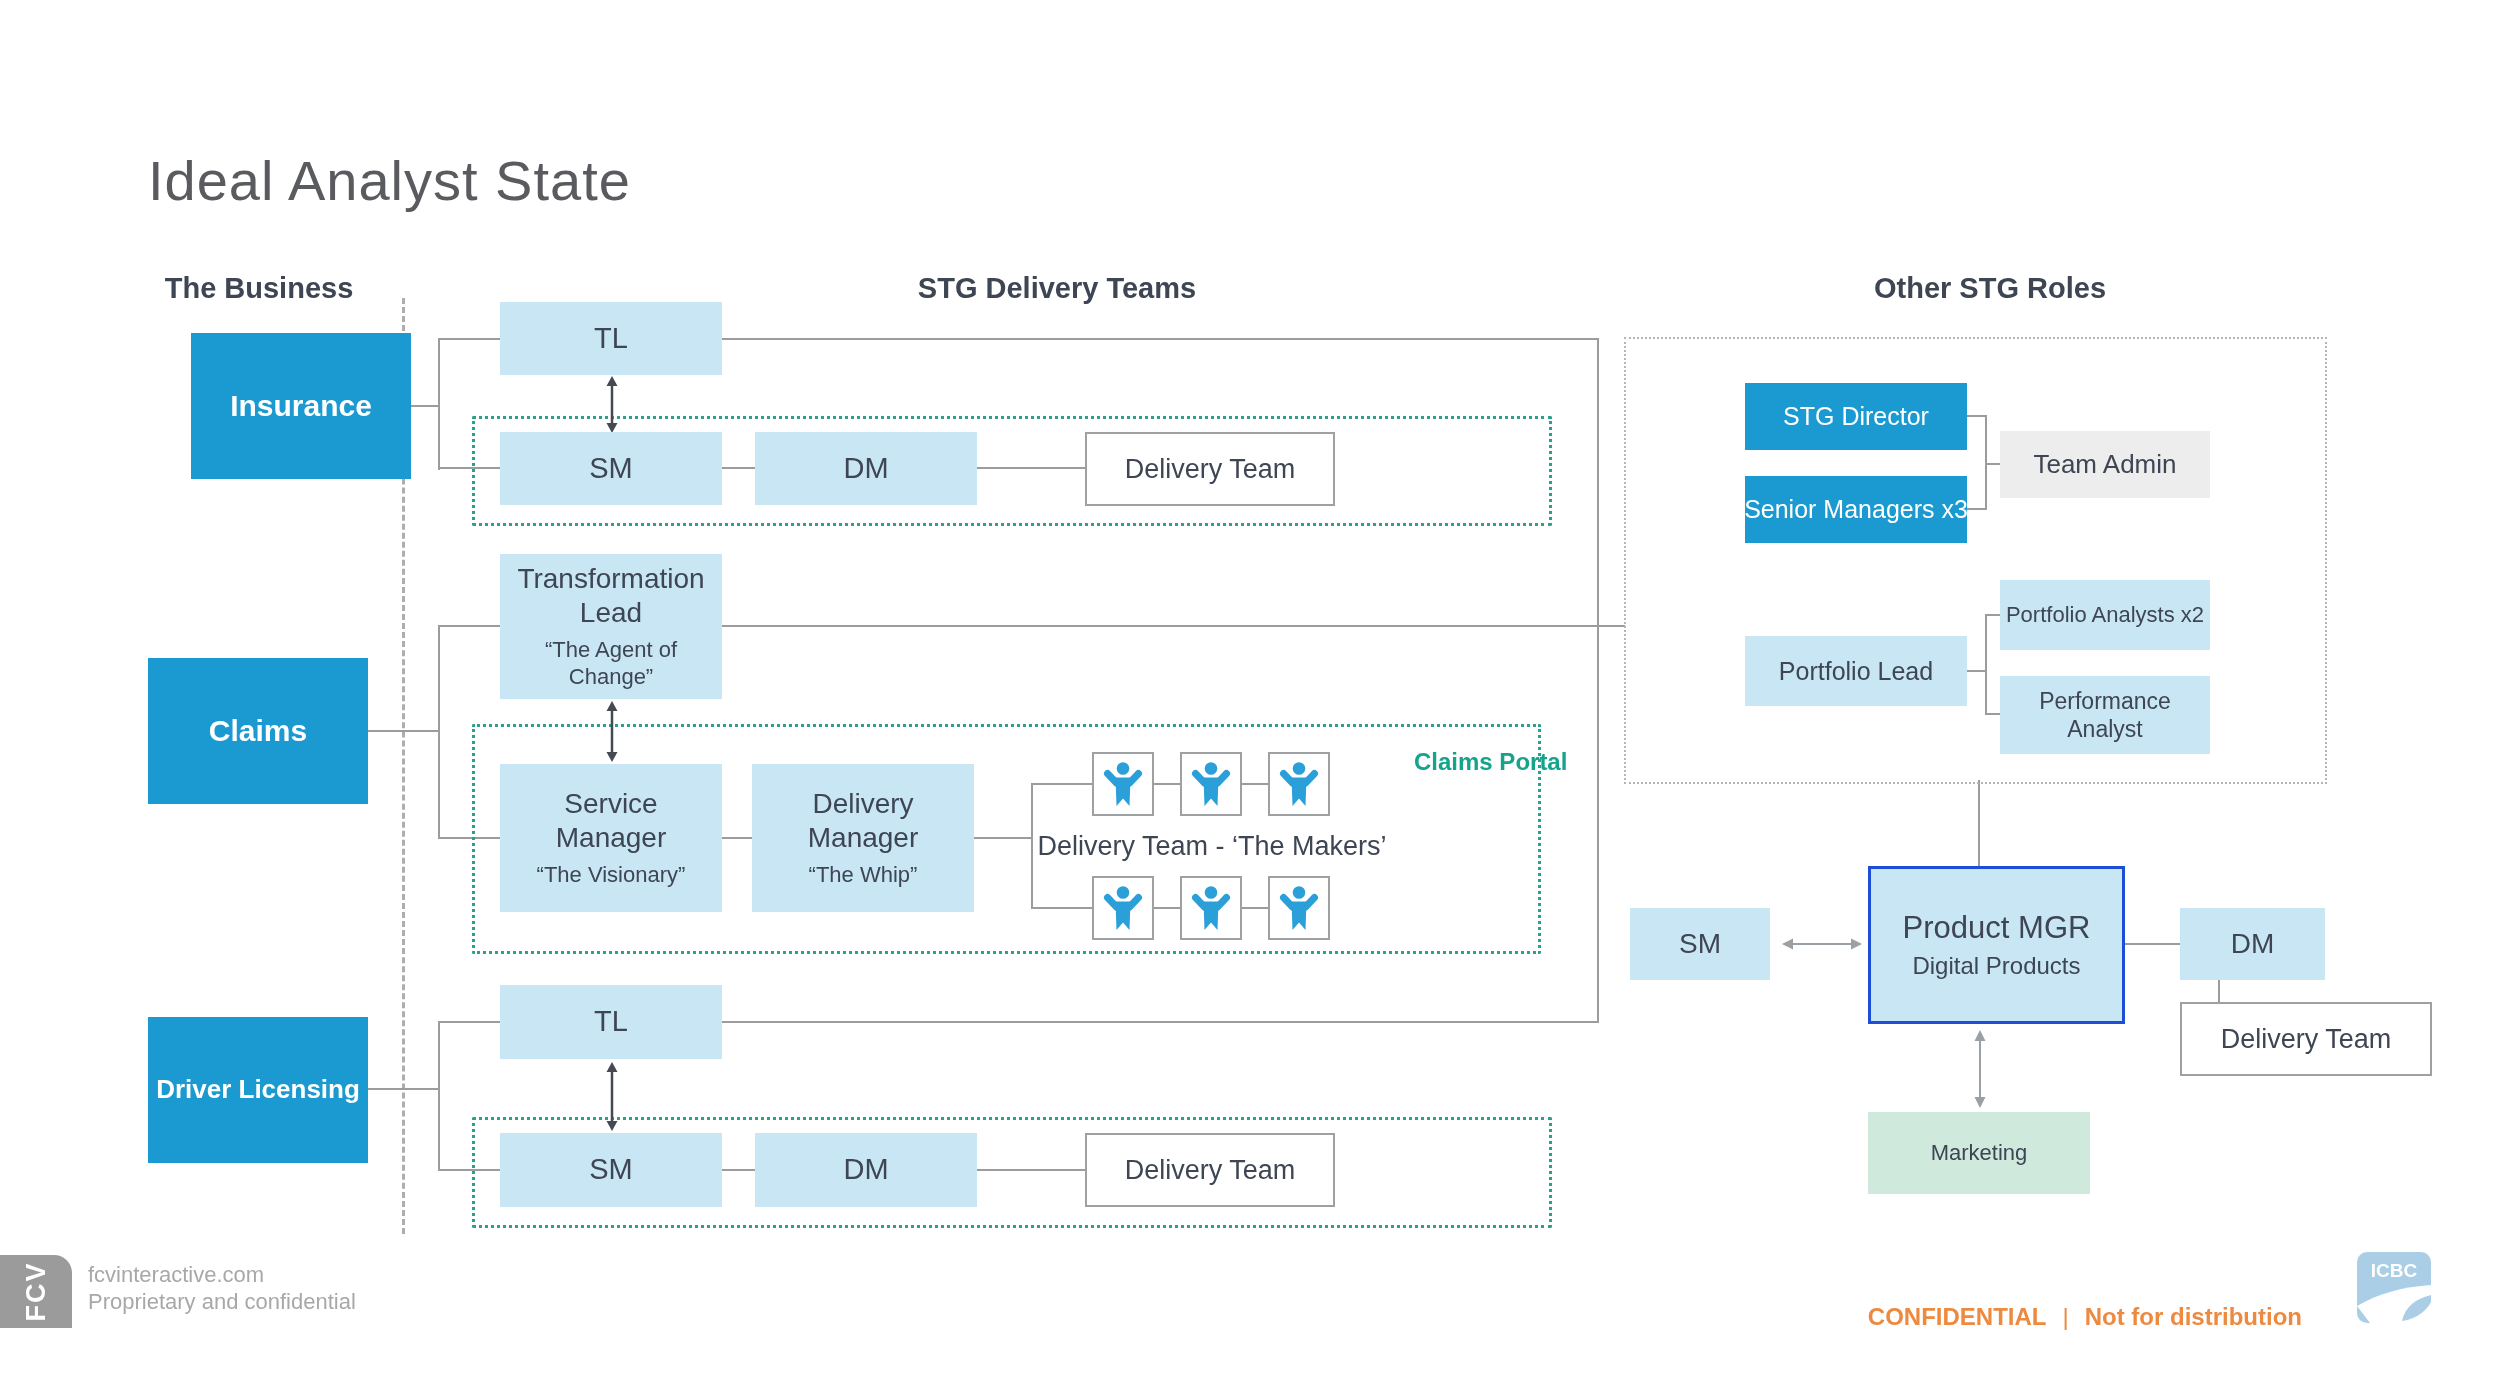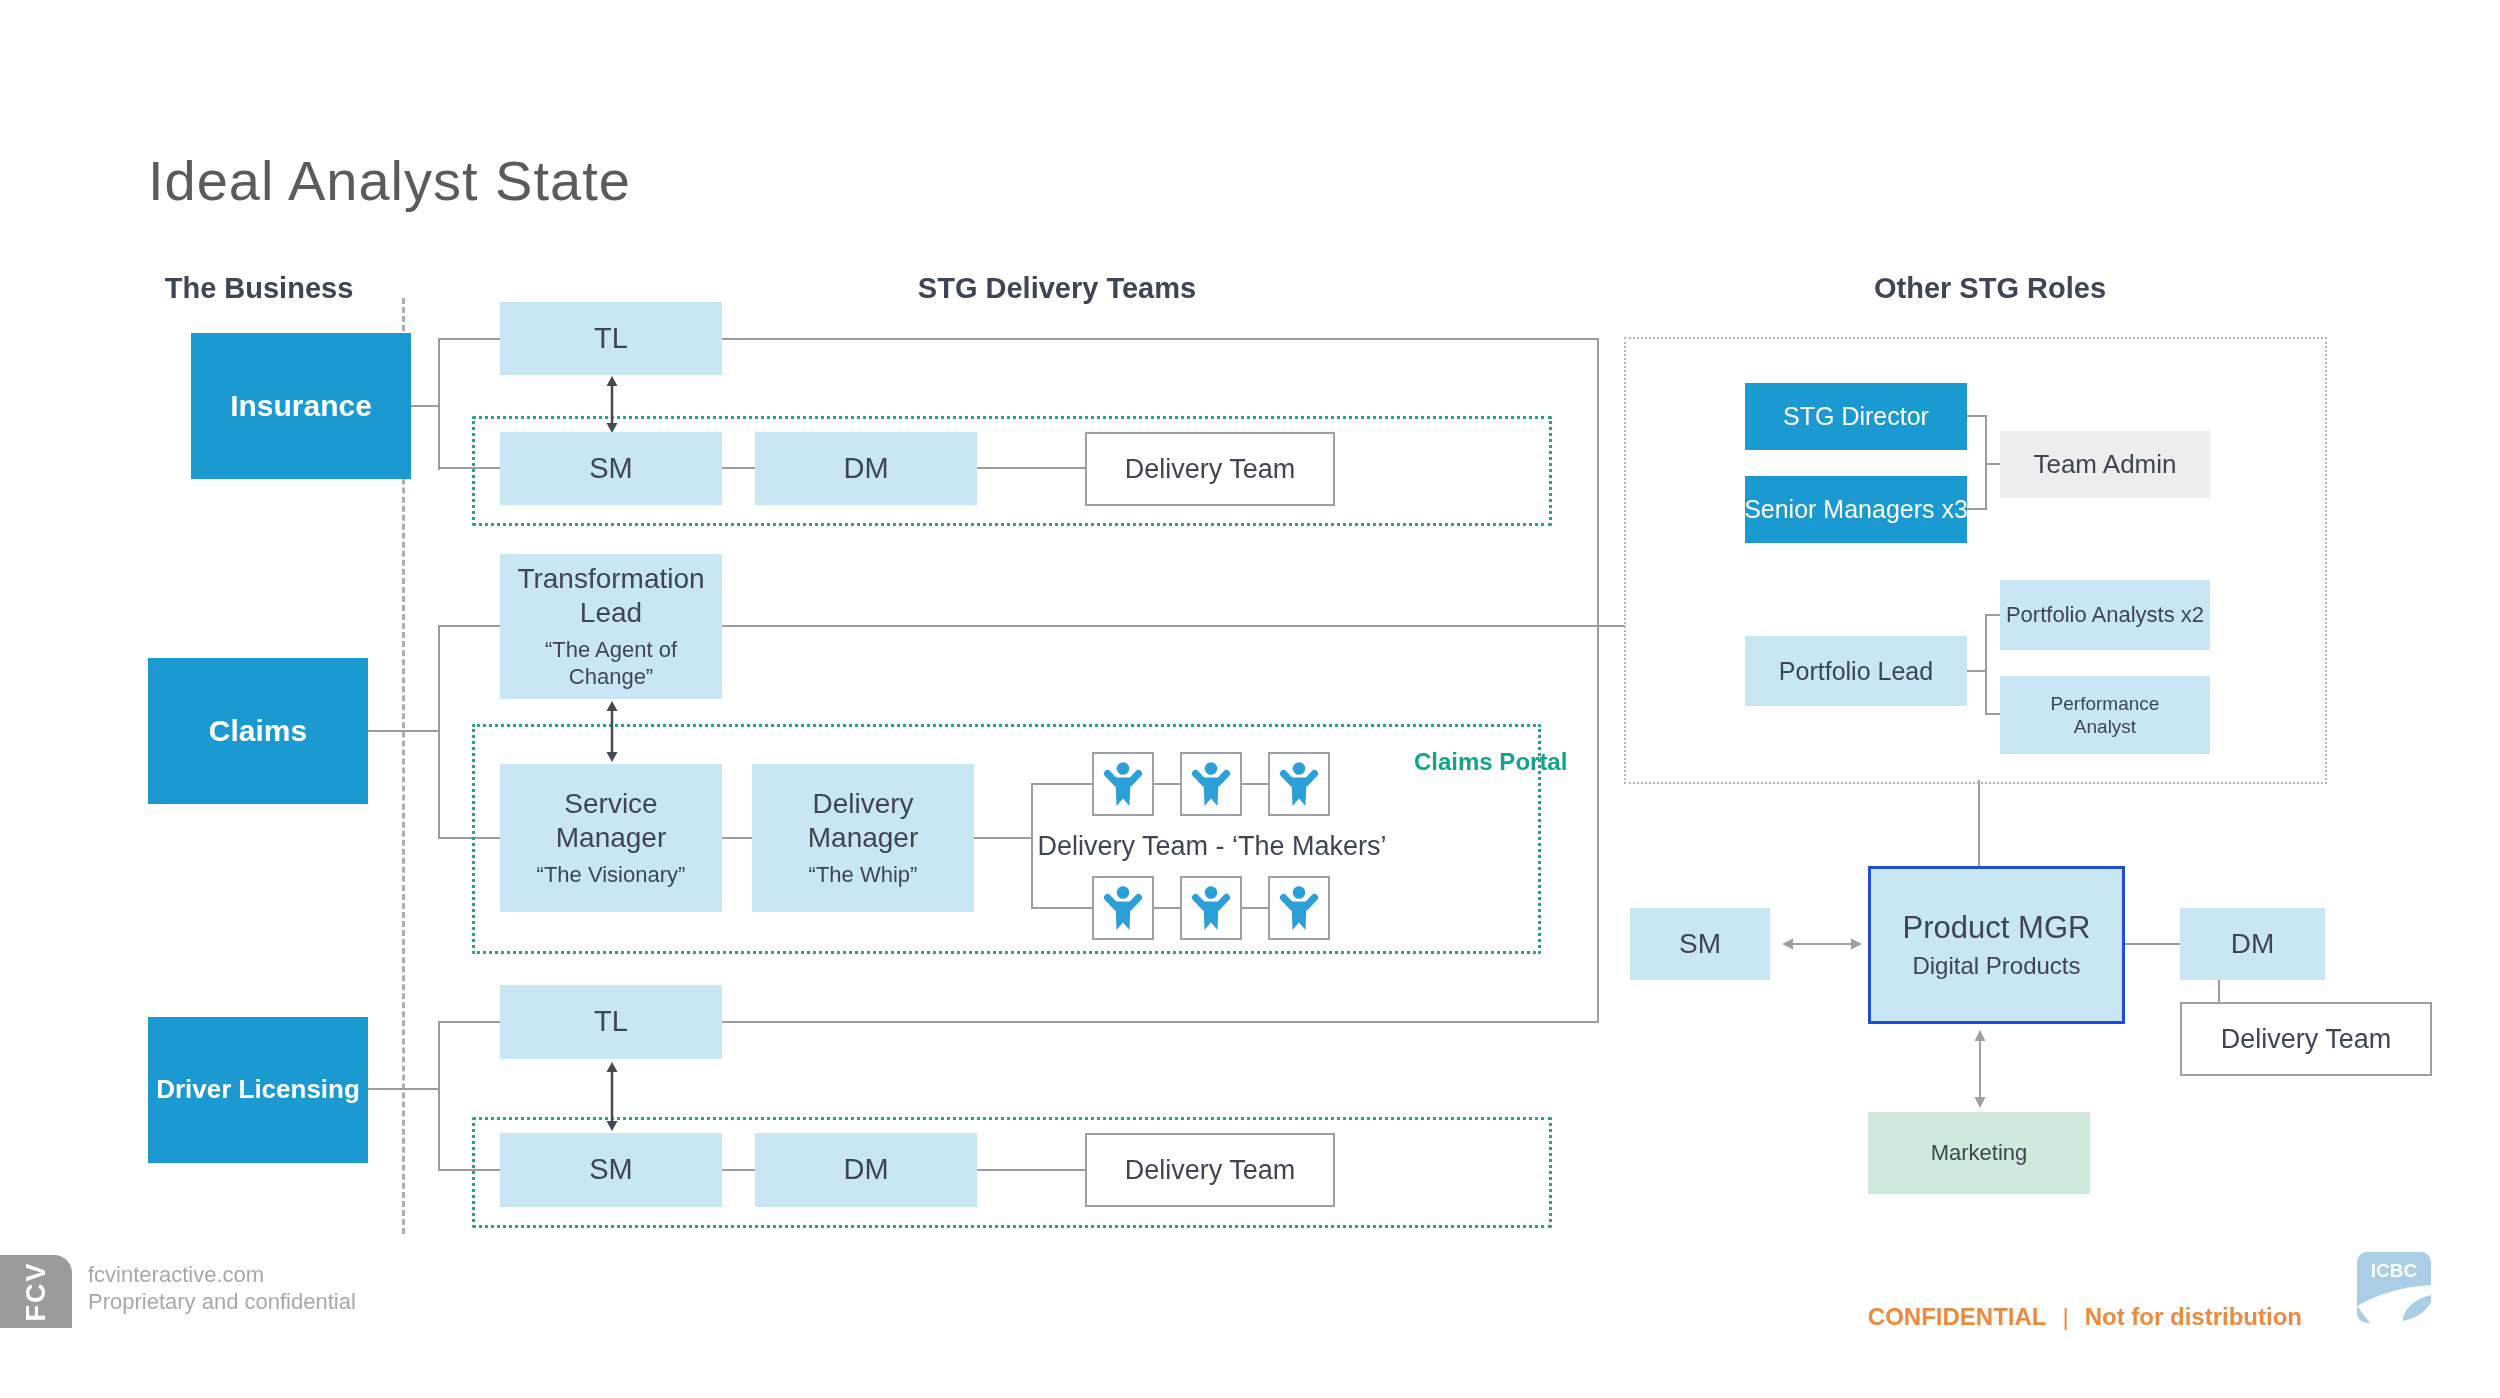--- a/index.html
+++ b/index.html
@@ -194,21 +194,21 @@
     <line x1="10" y1="8" x2="10" y2="61"></line>
       <path d="M10,0 L4.5,10 L15.5,10 Z"></path>
       <path d="M10,69 L4.5,59 L15.5,59 Z"></path>
   </svg>
 
   <div class="box blue" style="left:1745px;top:383px;width:222px;height:67px;font-size:25px;font-weight:500;">STG Director</div>
   <div class="box blue" style="left:1745px;top:476px;width:222px;height:67px;font-size:25px;font-weight:500;white-space:nowrap;">Senior Managers x3</div>
   <div class="box graybox" style="left:2000px;top:431px;width:210px;height:67px;font-size:26px;">Team Admin</div>
   <div class="box lblue" style="left:1745px;top:636px;width:222px;height:70px;font-size:25px;">Portfolio Lead</div>
   <div class="box lblue" style="left:2000px;top:580px;width:210px;height:70px;font-size:22px;white-space:nowrap;">Portfolio Analysts x2</div>
-  <div class="box lblue" style="left:2000px;top:676px;width:210px;height:78px;font-size:19px;padding:0 35px;">Performance Analyst</div>
+  <div class="box lblue" style="left:2000px;top:676px;width:210px;height:78px;font-size:23px;padding:0 35px;">Performance Analyst</div>
 
   <div class="box lblue" style="left:1630px;top:908px;width:140px;height:72px;font-size:28px;">SM</div>
   <svg class="arrow gray-arr" style="left:1782px;top:932px;" width="80" height="24" viewBox="0 0 80 24">
     <line x1="10" y1="12" x2="70" y2="12"></line>
       <path d="M0,12 L11,6.5 L11,17.5 Z"></path>
       <path d="M80,12 L69,6.5 L69,17.5 Z"></path>
   </svg>
   <div class="box lblue" style="left:1868px;top:866px;width:257px;height:158px;border:3px solid #1d4ed8;font-size:31px;">
     <div>Product MGR</div>
     <div class="quote" style="font-size:24px;margin-top:4px;">Digital Products</div>

